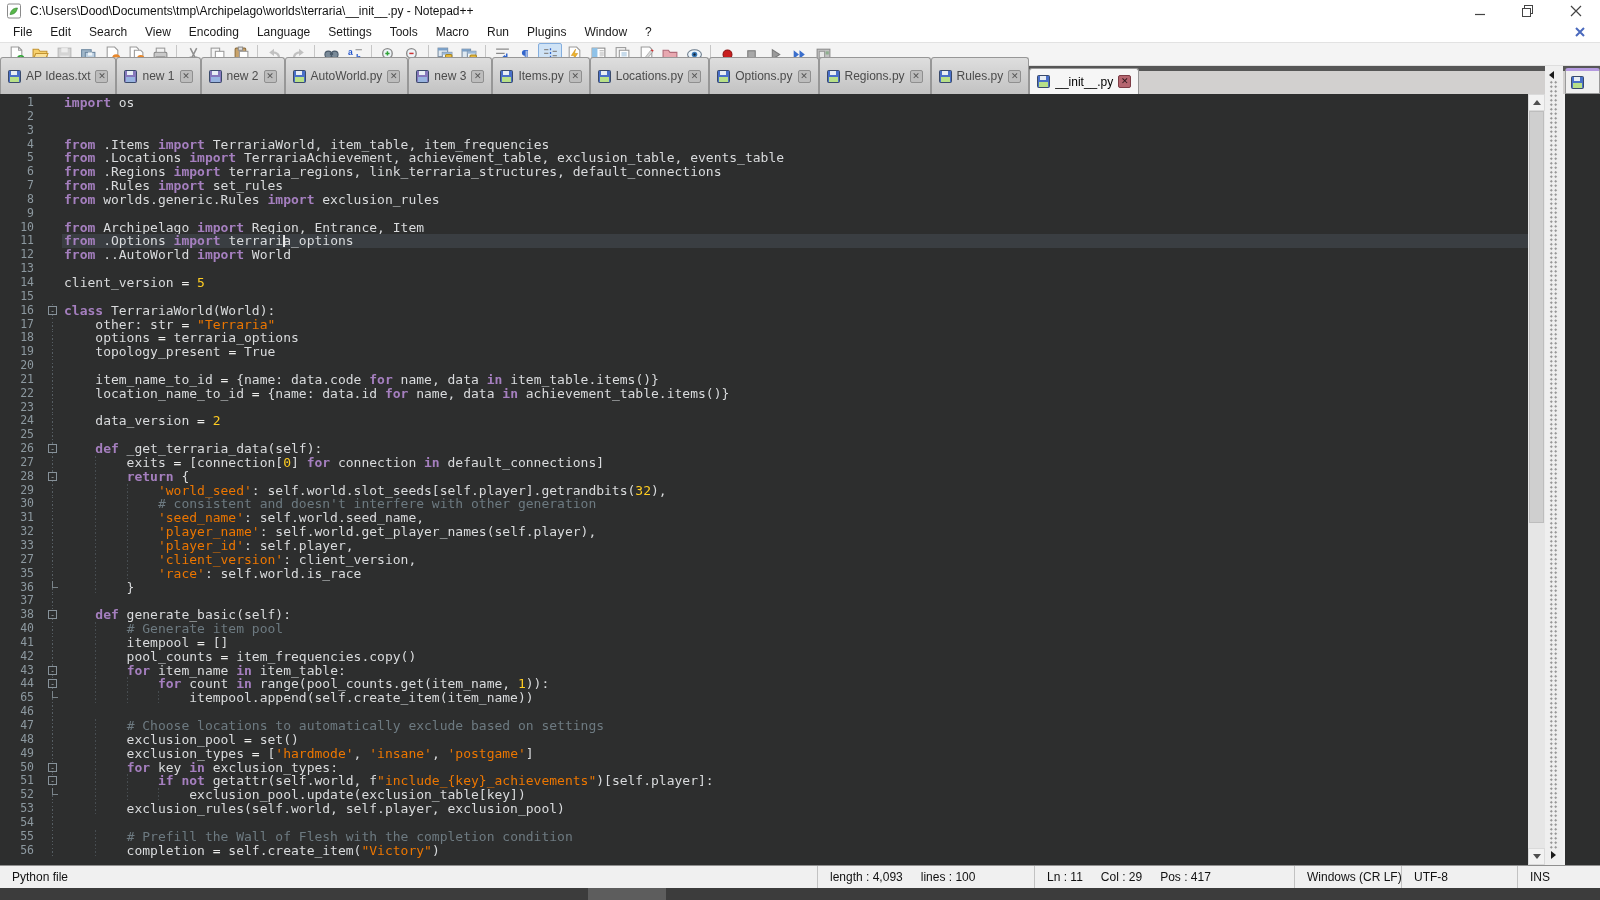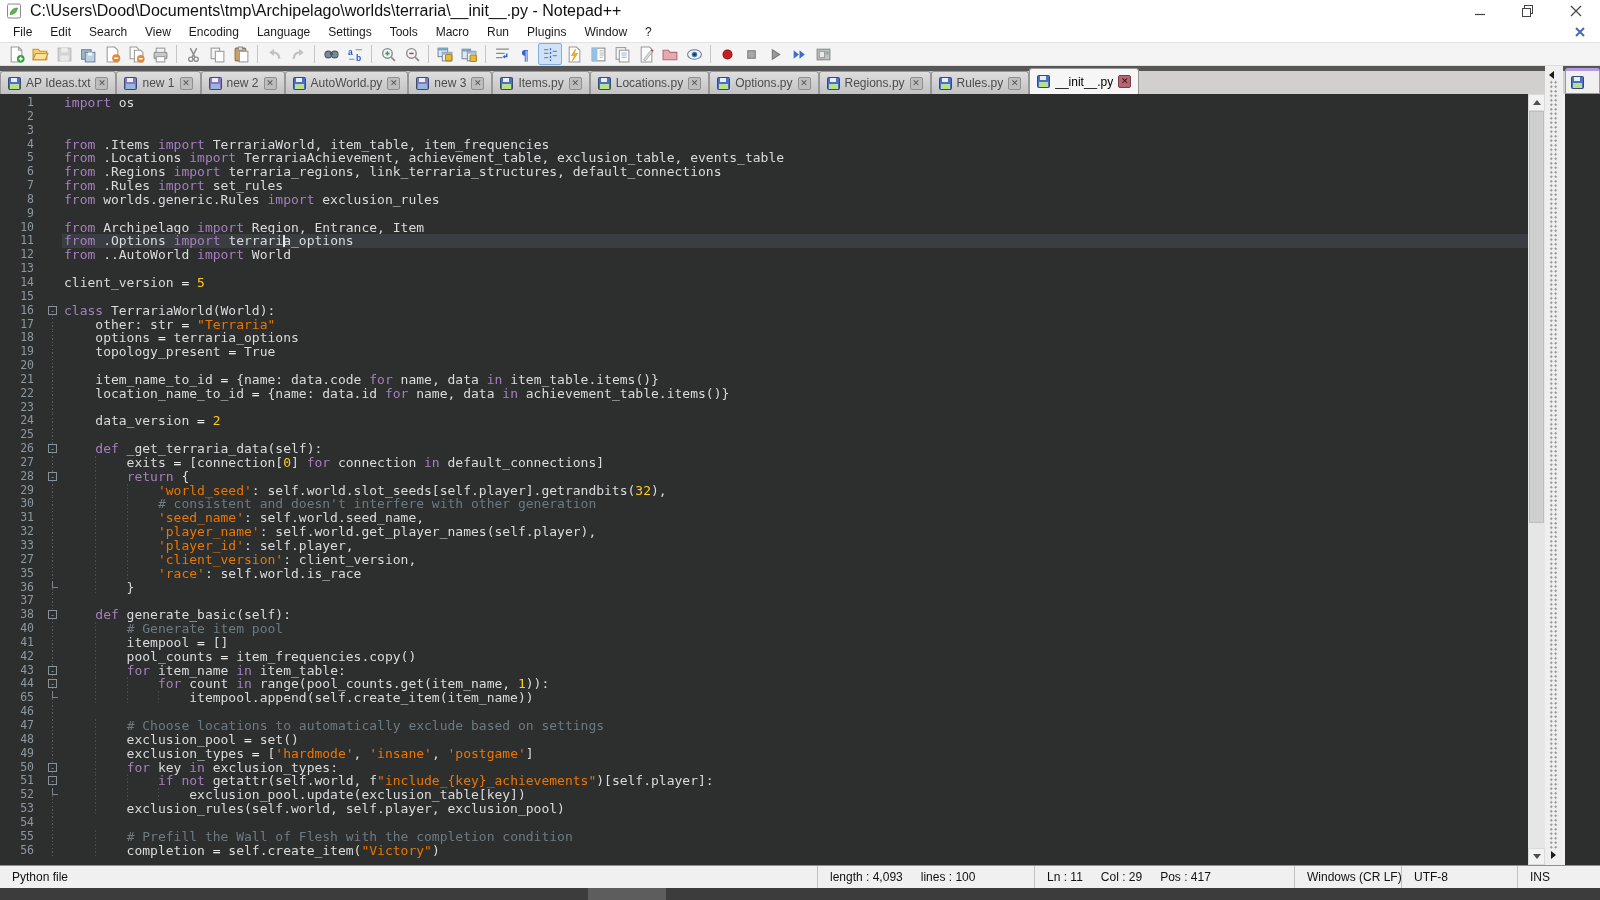--- a/index.html
+++ b/index.html
@@ -4,21 +4,21 @@
 <style>
   * { box-sizing: border-box; margin: 0; padding: 0; }
   html,body { width:1600px; height:900px; overflow:hidden; background:#fff;
     font-family:"Liberation Sans", sans-serif; }
   .window { position:relative; width:1600px; height:900px; background:#fff; overflow:hidden; }
 
   
   .titlebar { position:absolute; left:0; top:0; width:1600px; height:22px; background:#ffffff;
     display:flex; align-items:center; padding-left:6px; }
   .appicon { width:18px; height:16px; display:inline-flex; margin-right:6px; }
-  .title { font-size:16px; color:#111; white-space:nowrap; }
+  .title { font-size:12px; color:#111; white-space:nowrap; }
   .wincontrols { position:absolute; right:0; top:0; height:22px; display:flex; }
   .wc { width:48px; height:22px; display:flex; align-items:center; justify-content:center; }
 
   
   .menubar { position:absolute; left:0; top:22px; width:1600px; height:20px; background:#ffffff;
     display:flex; align-items:center; padding-left:4px; }
   .menu-item { font-size:12px; color:#1a1a1a; padding:2px 9px; }
   .menuclose { position:absolute; right:12px; top:24px; width:16px; height:16px; display:flex;
     align-items:center; justify-content:center; }
 
@@ -27,21 +27,21 @@
     border-top:1px solid #e2e2e2; border-bottom:1px solid #dedede; display:flex; align-items:center; padding-left:4px; }
   .tb-btn { width:24px; height:22px; display:flex; align-items:center; justify-content:center;
     border:1px solid transparent; border-radius:2px; }
   .tb-btn.pressed { background:#cfe3f6; border-color:#84aede; }
   .tb-btn.dim { filter:grayscale(1) opacity(.55); }
   .tb-sep { width:9px; height:18px; background:linear-gradient(#c6c6c6,#c6c6c6) 4px 0/1px 100% no-repeat; }
 
   
   .tabbar { position:absolute; left:0; top:66px; width:1545px; height:28px;
     background:linear-gradient(#565656 0,#565656 5px,#d2d0cf 5px); display:flex; align-items:flex-end; }
-  .tab { display:inline-flex; align-items:center; gap:5px; height:23px; margin-top:5px; padding:0 7px;
+  .tab { display:inline-flex; align-items:center; gap:5px; height:37px; margin-top:5px; padding:0 7px;
     background:linear-gradient(#dedede,#c2c2c2); border:1px solid #979797; border-bottom:none;
     border-radius:3px 3px 0 0; font-size:12px; color:#4c4c4c; white-space:nowrap; }
   .tab.active { height:26px; background:#f6f6f6; color:#000; }
   .tab-x { width:13px; height:13px; display:flex; align-items:center; justify-content:center;
     background:#bdbdbd; border:1px solid #8f8f8f; border-radius:2px; font-size:9px; line-height:9px; color:#555; }
   .tab.active .tab-x { background:#b5656f; border-color:#7e3d46; color:#29141a; }
   .tab-ficon { display:inline-flex; }
 
   
   .editor { position:absolute; left:0; top:94px; width:1528px; height:771px; background:var(--editor-bg);
@@ -52,21 +52,21 @@
   .fold { flex:none; width:18px; position:relative; }
   .fold.v, .fold.box, .fold.corner { background-image:repeating-linear-gradient(to bottom,#565e63 0 1.5px,transparent 1.5px 3.6px);
     background-repeat:no-repeat; background-position:8px 0; background-size:1px 100%; }
   .fbox { position:absolute; left:4px; top:2px; width:9px; height:9px; border:1px solid #87929a;
     background:var(--editor-bg); color:#b7c1c7; font:8px/7px "Liberation Sans",sans-serif; text-align:center; }
   .fcorner { position:absolute; left:8px; top:0; width:6px; height:7px;
     border-left:1px solid #7a848a; border-bottom:1px solid #7a848a; background:var(--editor-bg); }
   .code { flex:1; white-space:pre; position:relative;
     font:13px/13.85px "DejaVu Sans Mono","Liberation Mono",monospace; color:var(--default); padding-left:2px; }
   .line.cur .code { background-color:var(--current-line-bg); }
-  .tk-k { color:var(--keyword); } .tk-d { color:var(--default); } .tk-s { color:var(--string); }
+  .tk-k { color:var(--keyword);font-weight:bold; } .tk-d { color:var(--default); } .tk-s { color:var(--string); }
   .tk-n { color:var(--number); } .tk-c { color:var(--comment); } .tk-o { color:var(--operator); }
   .caret { position:absolute; top:1px; width:1.5px; height:12px; background:#e6e6e6; }
 
   
   .vscroll { position:absolute; left:1528px; top:94px; width:17px; height:771px; background:#e6e6e6; }
   .sb-btn { position:absolute; left:0; width:17px; height:17px; background:#f2f2f2; border:1px solid #dadada;
     display:flex; align-items:center; justify-content:center; }
   .sb-btn.up { top:0; } .sb-btn.down { bottom:0; }
   .tri-up { width:0; height:0; border-left:4px solid transparent; border-right:4px solid transparent; border-bottom:5px solid #4f4f4f; }
   .tri-down { width:0; height:0; border-left:4px solid transparent; border-right:4px solid transparent; border-top:5px solid #4f4f4f; }

